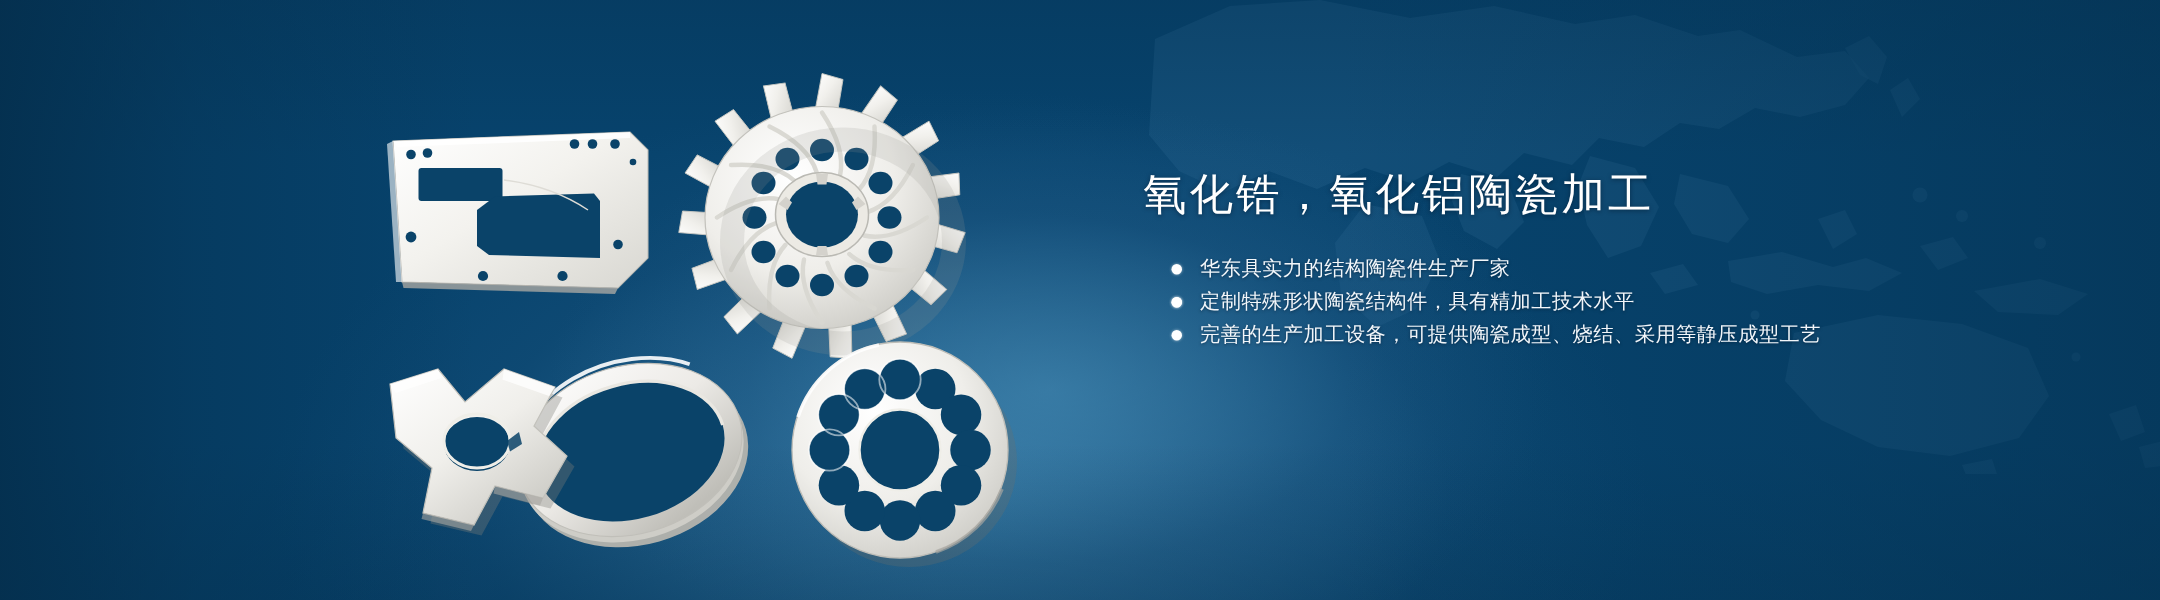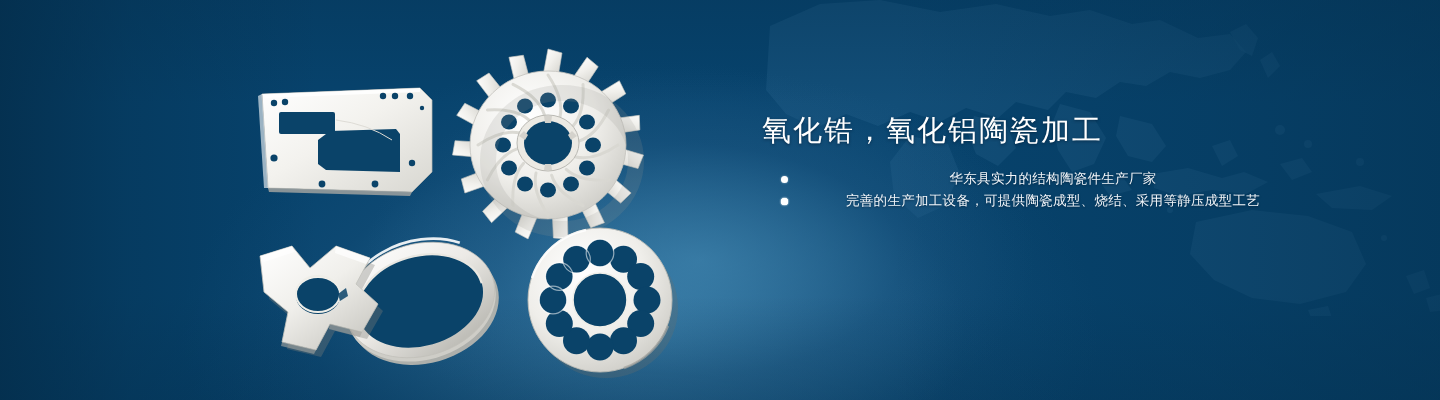--- a/index.html
+++ b/index.html
@@ -81,21 +81,20 @@
     letter-spacing: 2px;
     font-weight: normal;
     margin: 0 0 20px 0;
     text-shadow: 0 1px 3px rgba(0,20,40,0.55);
     white-space: nowrap;
   }
   .bullets {
     list-style: none;
     margin: 16px;
     padding: 0;
-    text-align: center;
   }
   .bullets li {
     position: relative;
     padding-left: 22px;
     font-size: 13.5px;
     line-height: 22px;
     color: #f2f6fa;
     letter-spacing: 0.3px;
     white-space: nowrap;
     text-shadow: 0 1px 2px rgba(0,18,36,0.5);
@@ -432,20 +431,21 @@
     <ul class="bullets">
       <li>
         <span class="dot"></span>
         <span>华东具实力的结构陶瓷件生产厂家</span>
       </li>
       <li>
         <span class="dot"></span>
       </li>
       <li>
         <span class="dot"></span>
+        <span>定制特殊形状陶瓷结构件，具有精加工技术水平</span>
       </li>
       <li>
         <span class="dot"></span>
         <span>完善的生产加工设备，可提供陶瓷成型、烧结、采用等静压成型工艺</span>
       </li>
     </ul>
   </div>
 
 </div>
 

